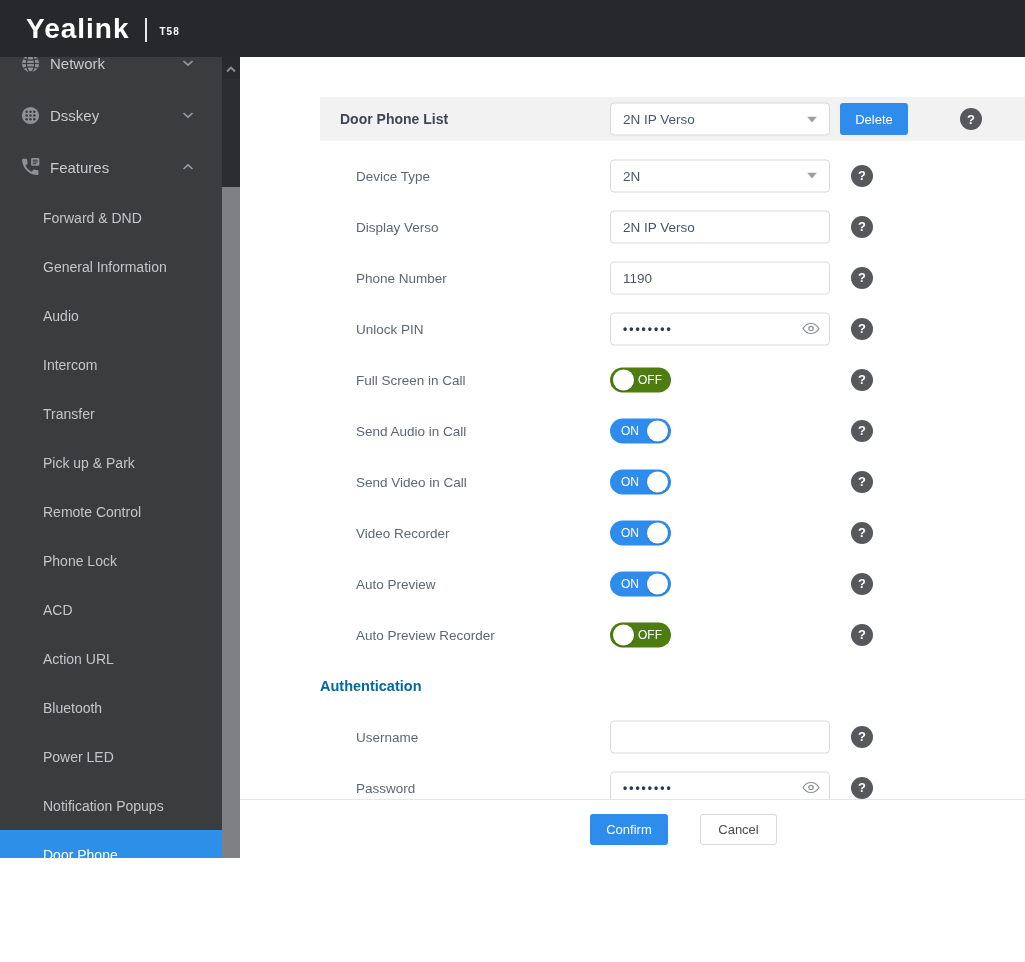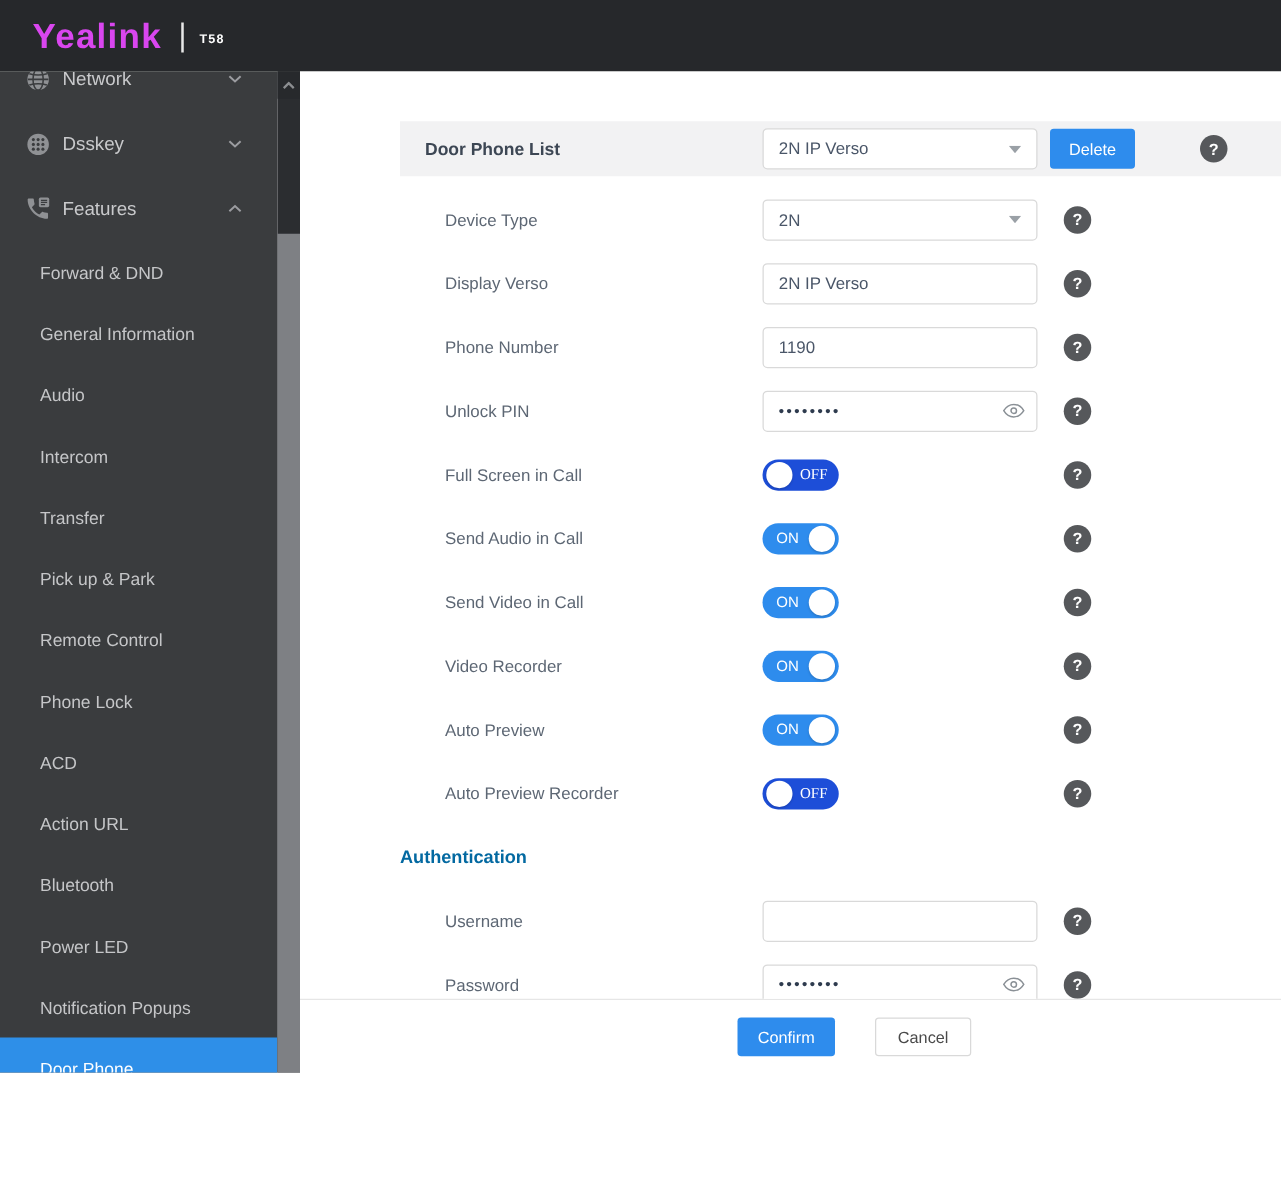--- a/index.html
+++ b/index.html
@@ -6,34 +6,34 @@
   html,body { background:#fff; }
   .app {
     width:1025px; height:962px; overflow:hidden; position:relative;
     font-family:"Liberation Sans", sans-serif; background:#fff;
   }
   
   .topbar {
     height:57px; background:#26282b; display:flex; align-items:center;
     padding-left:26px; position:relative; z-index:10;
   }
-  .logo { color:#d946ef; font-size:28px; font-weight:bold; letter-spacing:1px; }
+  .logo { color:#ffffff; font-size:28px; font-weight:bold; letter-spacing:1px; }
   .logo-sep { width:2px; height:24px; background:#e8e8e8; margin:2px 13px 0 15px; }
   .model { color:#fff; font-size:10px; font-weight:bold; letter-spacing:1px; margin-top:6px; }
 
   
   .body { display:flex; height:801px; }
   .sidebar { width:222px; background:#3a3c3e; overflow:hidden; position:relative; flex:none; }
   .nav { margin-top:-20px; }
   .nav-item {
     height:52px; display:flex; align-items:center; position:relative;
     color:#c9cacc; font-size:15px; cursor:pointer; white-space:nowrap;
   }
   .icon-box { width:24px; margin:0 8px 0 18px; display:flex; justify-content:center; align-items:center; flex:none; }
-  .nav-item.sub { height:49px; padding-left:32px; font-size:14px; color:#c5c6c8;text-align:center; }
+  .nav-item.sub { height:49px; padding-left:43px; font-size:14px; color:#c5c6c8;text-align:center; }
   .nav-item.sub.active { background:#2e8fe8; color:#fff; }
   .chev { position:absolute; right:28px; top:50%; transform:translateY(-50%); line-height:0; }
 
   
   .sb-scroll { width:18px; background:#2b2d30; position:relative; flex:none; }
   .sb-up { height:22px; background:#27292c; display:flex; align-items:center; justify-content:center; cursor:pointer; }
   .sb-thumb { position:absolute; left:0; top:130px; bottom:0; width:18px; background:#7e8084; cursor:pointer; }
 
   
   .content { flex:1; display:flex; flex-direction:column; background:#fff; min-width:0; }
@@ -69,21 +69,21 @@
   .tinput {
     width:220px; height:33px; border:1px solid #d9d9d9; border-radius:4px; background:#fff;
     padding:0 12px; font-size:13.5px; color:#4a5668; font-family:inherit; outline:none;
   }
   .pwd { position:relative; width:220px; }
   .pwd .tinput { padding-right:34px; letter-spacing:2px; font-weight:bold; font-size:12px; color:#2e3b4e; }
   .eye { position:absolute; right:10px; top:50%; transform:translateY(-50%); line-height:0; cursor:pointer; }
 
   .toggle { width:61px; height:25px; border-radius:13px; position:relative; cursor:pointer; }
   .toggle.on { background:#2e8ced;text-align:right; }
-  .toggle.off { background:#1d4ed8;font-family:Liberation Serif, serif; }
+  .toggle.off { background:#4d7c0f; }
   .knob { position:absolute; top:2px; width:21px; height:21px; border-radius:50%;
     background:#fff; box-shadow:0 1px 2px rgba(0,0,0,.18); }
   .toggle.on .knob { right:3px; }
   .toggle.off .knob { left:3px; }
   .t-lbl { position:absolute; top:50%; transform:translateY(-50%); color:#fff; font-size:12px; }
   .toggle.on .t-lbl { left:11px; }
   .toggle.off .t-lbl { right:9px; }
 
   .help {
     width:22px; height:22px; border-radius:50%; background:#56585b; color:#fff;

